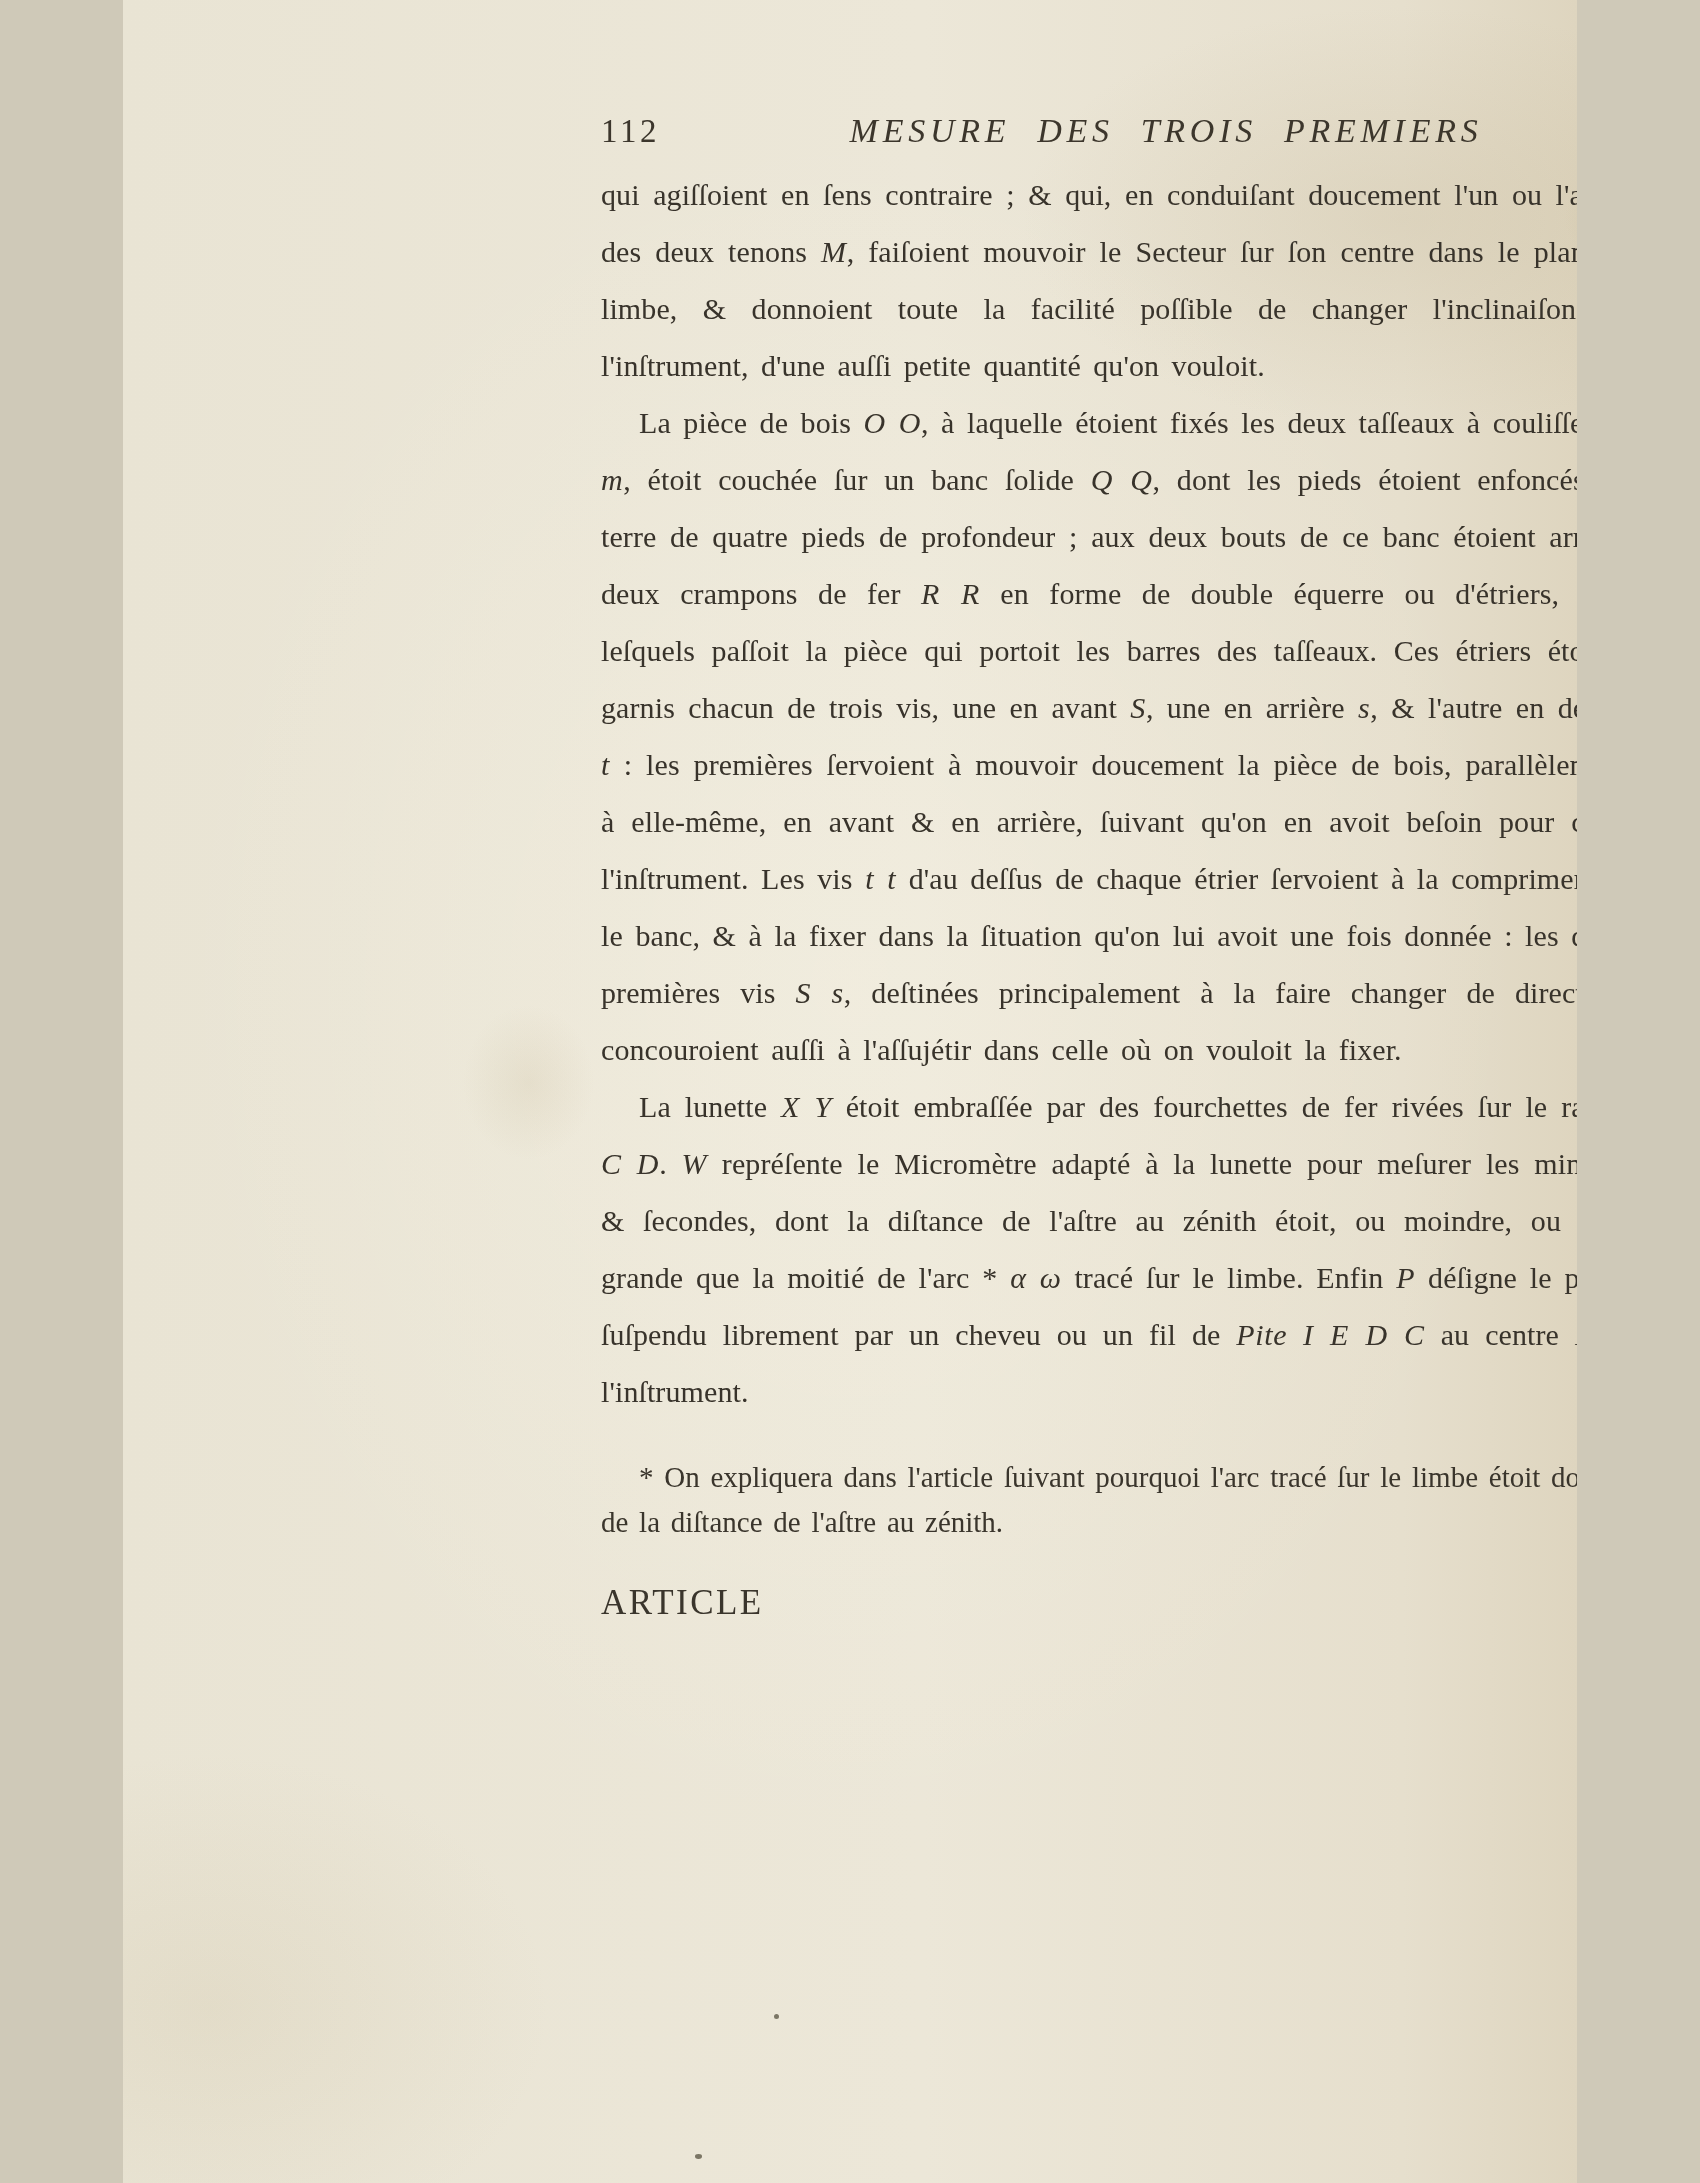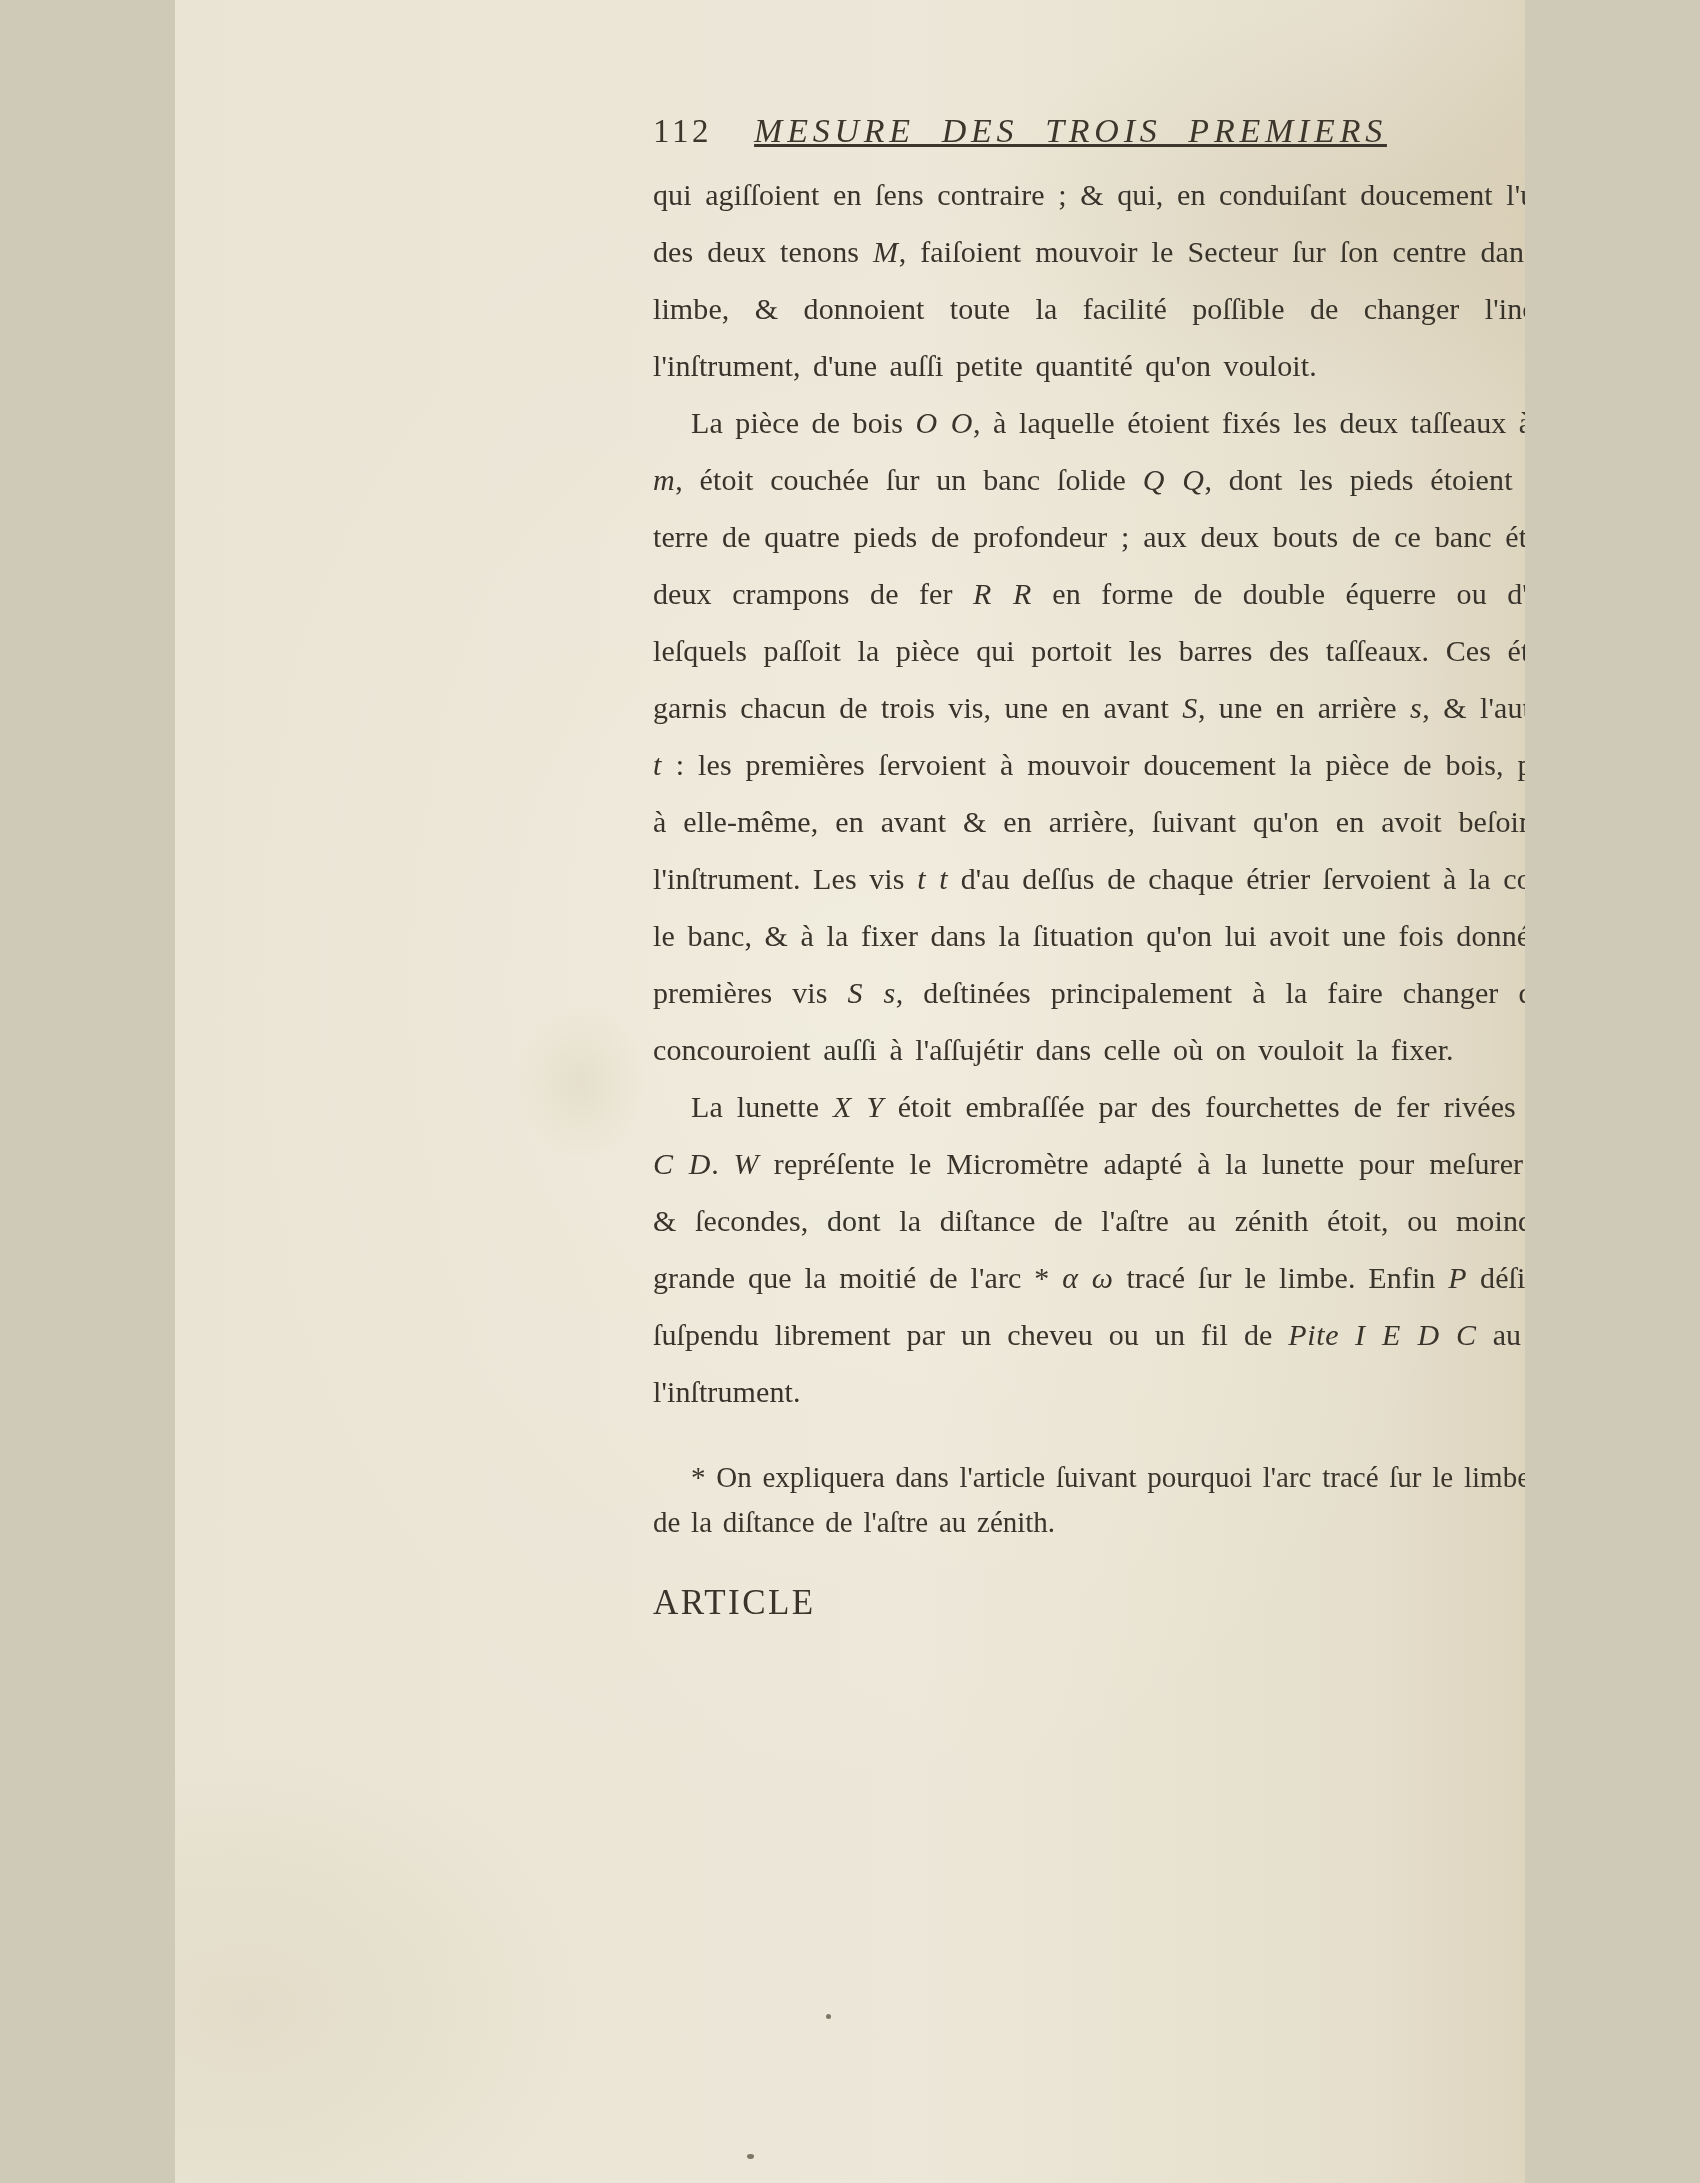--- a/index.html
+++ b/index.html
@@ -2,21 +2,21 @@
 <html style="font-size:9.7px"><head>
 <meta charset="utf-8">
 <style>
   html,body{margin:0;padding:0;}
   body{
     background:#cfc9b8;
     font-family:"Liberation Serif","DejaVu Serif",serif;
   }
   .page{
     position:relative;
-    width:1350px;
+    width:1454px;
     height:2183px;
     margin:0 auto;
     color:#37322a;
     background:
       radial-gradient(ellipse 545px 303px at 88% 10%, rgba(186,170,134,0.22), transparent 70%),
       radial-gradient(ellipse 484px 363px at 6% 92%, rgba(196,182,146,0.18), transparent 70%),
       radial-gradient(ellipse 847px 1089px at 50% 45%, rgba(255,252,240,0.25), transparent 80%),
       linear-gradient(to right, #e9e4d4 0%, #ece7d8 55%, #e6dfcd 88%, #ded5bf 100%);
     overflow:hidden;
   }
@@ -32,28 +32,27 @@
     margin:0 0 15.7px 0;
   }
   .page-number{
     font-size:33px;
     letter-spacing:3.6px;
     margin-right:42px;
     color:#3c362c;
   }
   .running-title{
     flex:1;
-    text-align:left;
+    text-align:center;
     font-style:italic;
     font-size:34px;
     letter-spacing:0.14em;
     word-spacing:0.4em;
     color:#3c362c;
     white-space:nowrap;
-    text-decoration:underline;
   }
   .para{
     margin:0;
     font-size:30px;
     line-height:57px;
     text-align:justify;
     word-spacing:0.16em;
     letter-spacing:0.1px;
     color:#38332b;
   }

